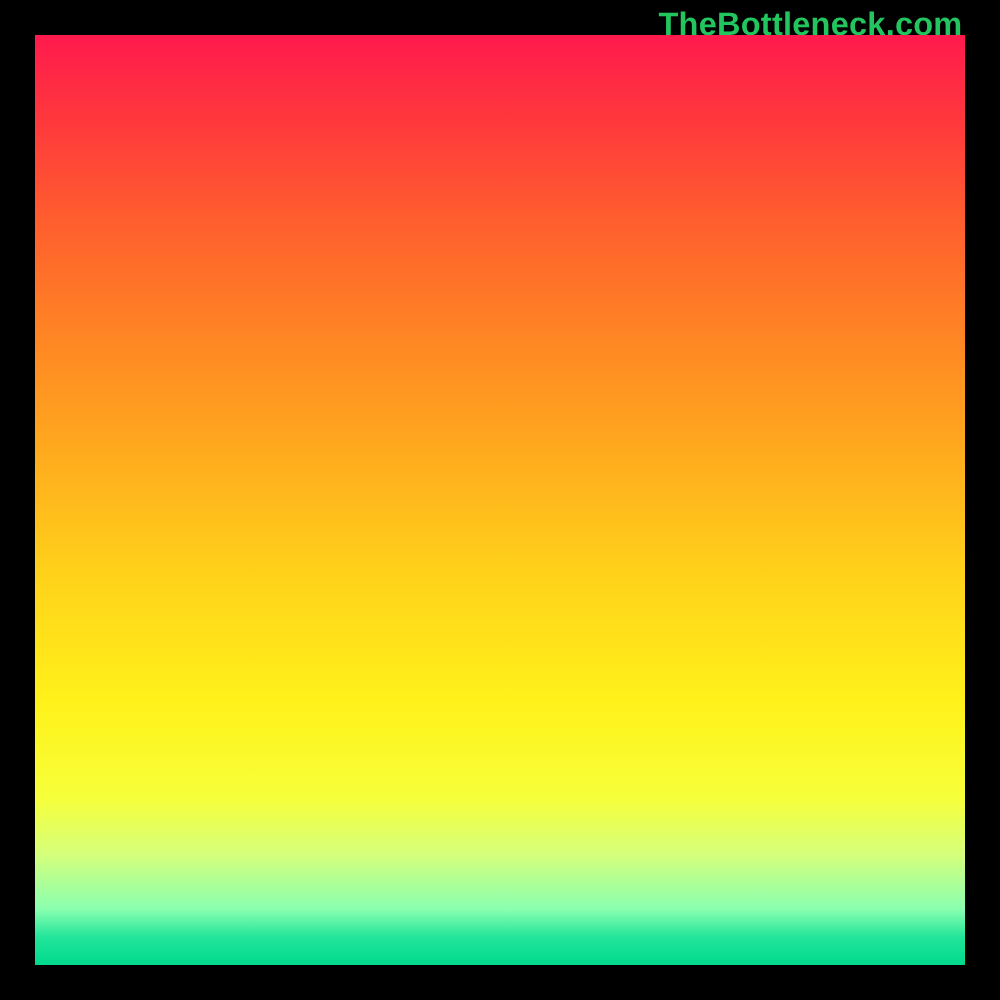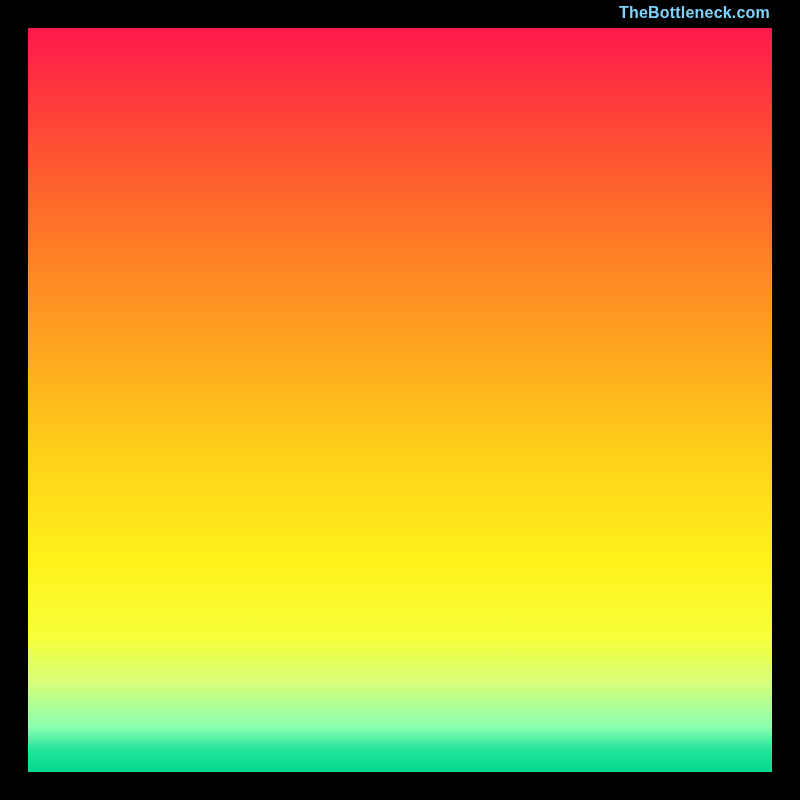--- a/index.html
+++ b/index.html
@@ -35,23 +35,23 @@
       #8affb0 94%,
       #22e59a 97%,
       #00d98c 100%
     );
   }
   .watermark {
     position: absolute;
     top: 4px;
     right: 30px;
     font-family: Arial, Helvetica, sans-serif;
-    font-size: 16px;
+    font-size: 26px;
     font-weight: 600;
-    color: #7dd3fc;
+    color: #22c55e;
     letter-spacing: 0.2px;
     user-select: none;
   }
   .curve-line {
     stroke: #000;
     stroke-width: 2;
     fill: none;
   }
   .pnt {
     fill: #d87a77;

